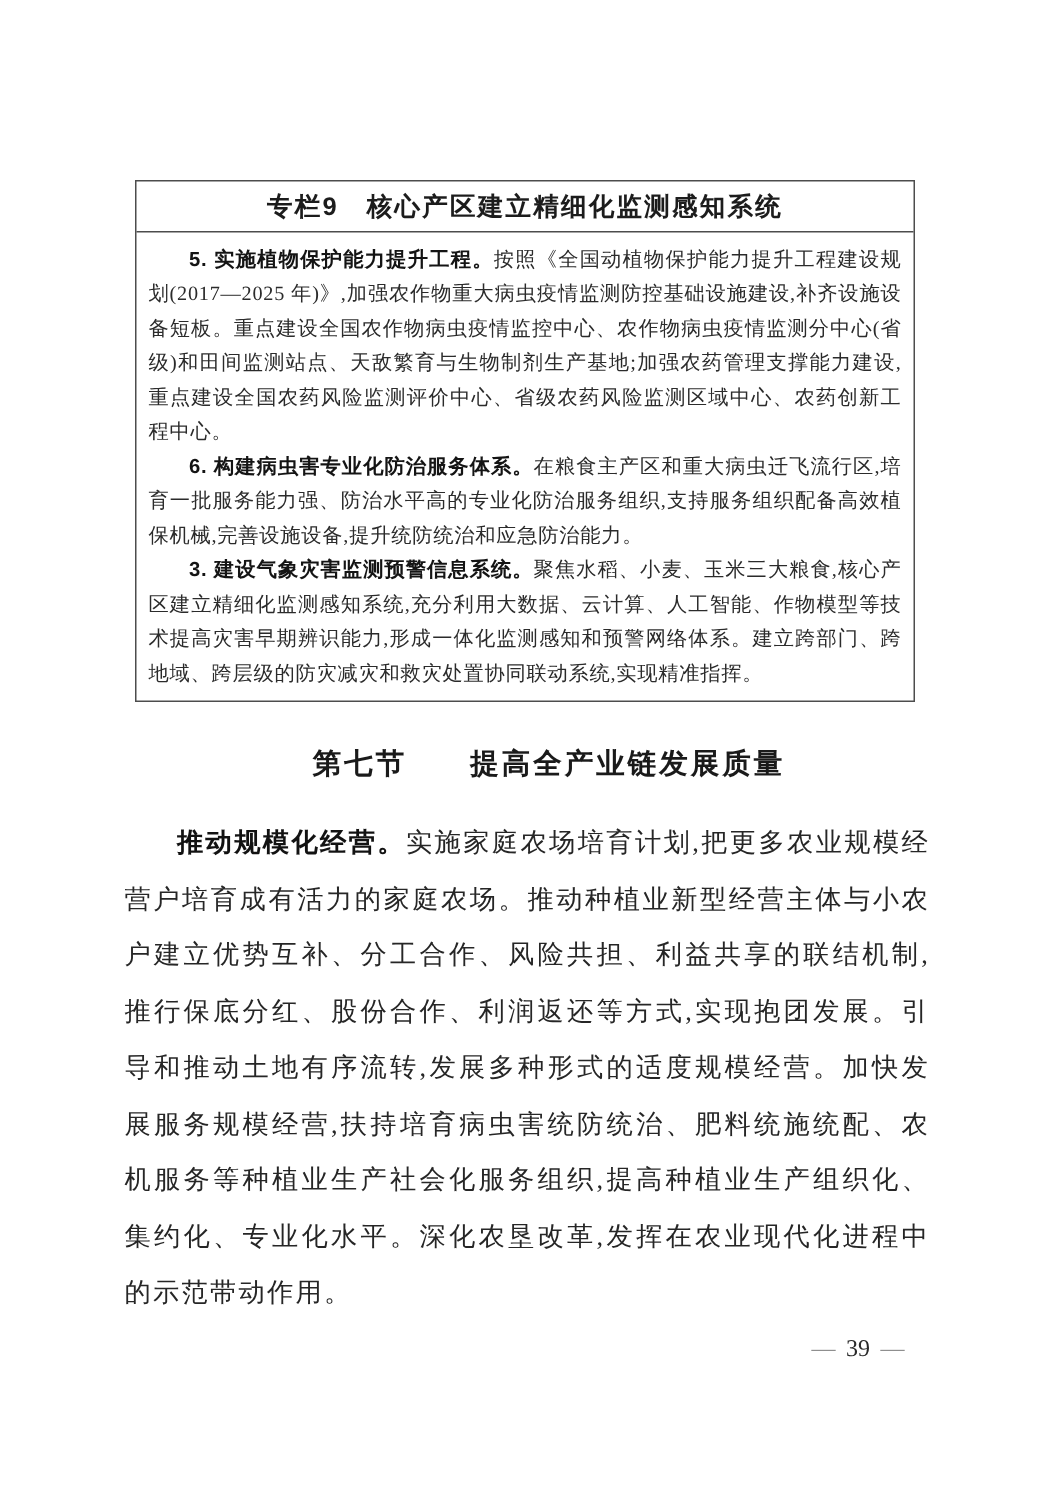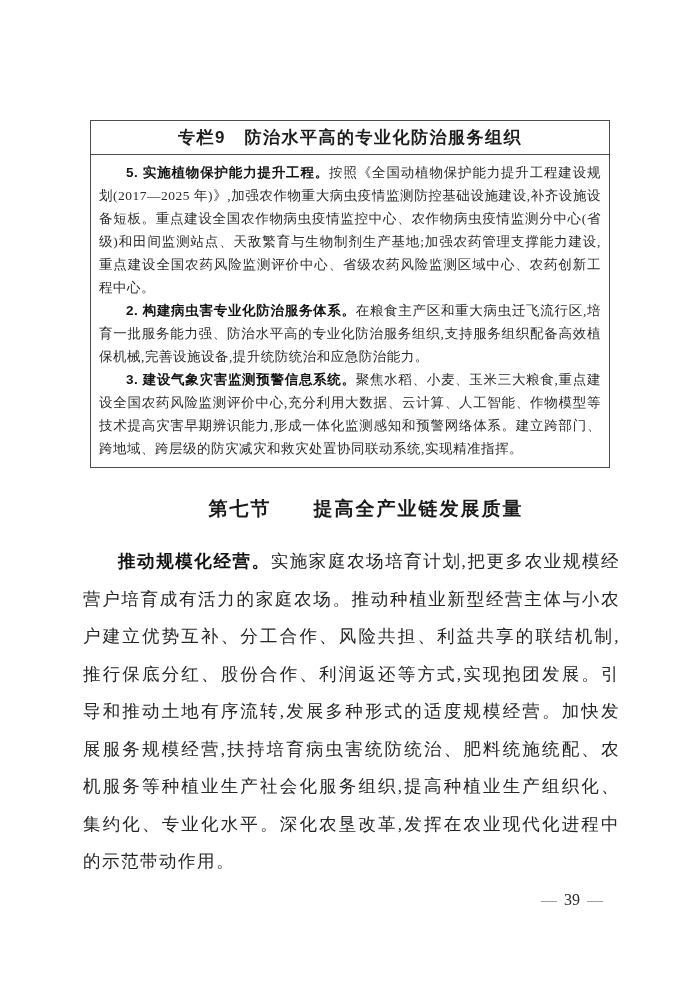--- a/index.html
+++ b/index.html
@@ -110,25 +110,25 @@
     color: #2a2a2a;
     margin-top: 10px;
   }
 </style>
 </head>
 <body>
 
 <div class="page">
 
   <section class="callout-box">
-    <div class="callout-header">专栏9　防治水平高的专业化防治服务组织</div>
+    <div class="callout-header">专栏9　核心产区建立精细化监测感知系统</div>
     <div class="callout-body">
       <p><span class="callout-lead">5. 实施植物保护能力提升工程。</span><span>按照《全国动植物保护能力提升工程建设规划(2017—2025 年)》,加强农作物重大病虫疫情监测防控基础设施建设,补齐设施设备短板。重点建设全国农作物病虫疫情监控中心、农作物病虫疫情监测分中心(省级)和田间监测站点、天敌繁育与生物制剂生产基地;加强农药管理支撑能力建设,重点建设全国农药风险监测评价中心、省级农药风险监测区域中心、农药创新工程中心。</span></p>
-      <p><span class="callout-lead">2. 构建病虫害专业化防治服务体系。</span><span>在粮食主产区和重大病虫迁飞流行区,培育一批服务能力强、防治水平高的专业化防治服务组织,支持服务组织配备高效植保机械,完善设施设备,提升统防统治和应急防治能力。</span></p>
-      <p><span class="callout-lead">3. 建设气象灾害监测预警信息系统。</span><span>聚焦水稻、小麦、玉米三大粮食,重点建设全国农药风险监测评价中心,充分利用大数据、云计算、人工智能、作物模型等技术提高灾害早期辨识能力,形成一体化监测感知和预警网络体系。建立跨部门、跨地域、跨层级的防灾减灾和救灾处置协同联动系统,实现精准指挥。</span></p>
+      <p><span class="callout-lead">6. 构建病虫害专业化防治服务体系。</span><span>在粮食主产区和重大病虫迁飞流行区,培育一批服务能力强、防治水平高的专业化防治服务组织,支持服务组织配备高效植保机械,完善设施设备,提升统防统治和应急防治能力。</span></p>
+      <p><span class="callout-lead">3. 建设气象灾害监测预警信息系统。</span><span>聚焦水稻、小麦、玉米三大粮食,核心产区建立精细化监测感知系统,充分利用大数据、云计算、人工智能、作物模型等技术提高灾害早期辨识能力,形成一体化监测感知和预警网络体系。建立跨部门、跨地域、跨层级的防灾减灾和救灾处置协同联动系统,实现精准指挥。</span></p>
     </div>
   </section>
 
   <h2 class="section-heading">第七节　　提高全产业链发展质量</h2>
 
   <p class="body-paragraph"><span class="body-lead">推动规模化经营。</span><span>实施家庭农场培育计划,把更多农业规模经营户培育成有活力的家庭农场。推动种植业新型经营主体与小农户建立优势互补、分工合作、风险共担、利益共享的联结机制,推行保底分红、股份合作、利润返还等方式,实现抱团发展。引导和推动土地有序流转,发展多种形式的适度规模经营。加快发展服务规模经营,扶持培育病虫害统防统治、肥料统施统配、农机服务等种植业生产社会化服务组织,提高种植业生产组织化、集约化、专业化水平。深化农垦改革,发挥在农业现代化进程中的示范带动作用。</span></p>
 
   <div class="page-number"><span class="dash">—</span><span class="num">39</span><span class="dash">—</span></div>
 
 </div>

